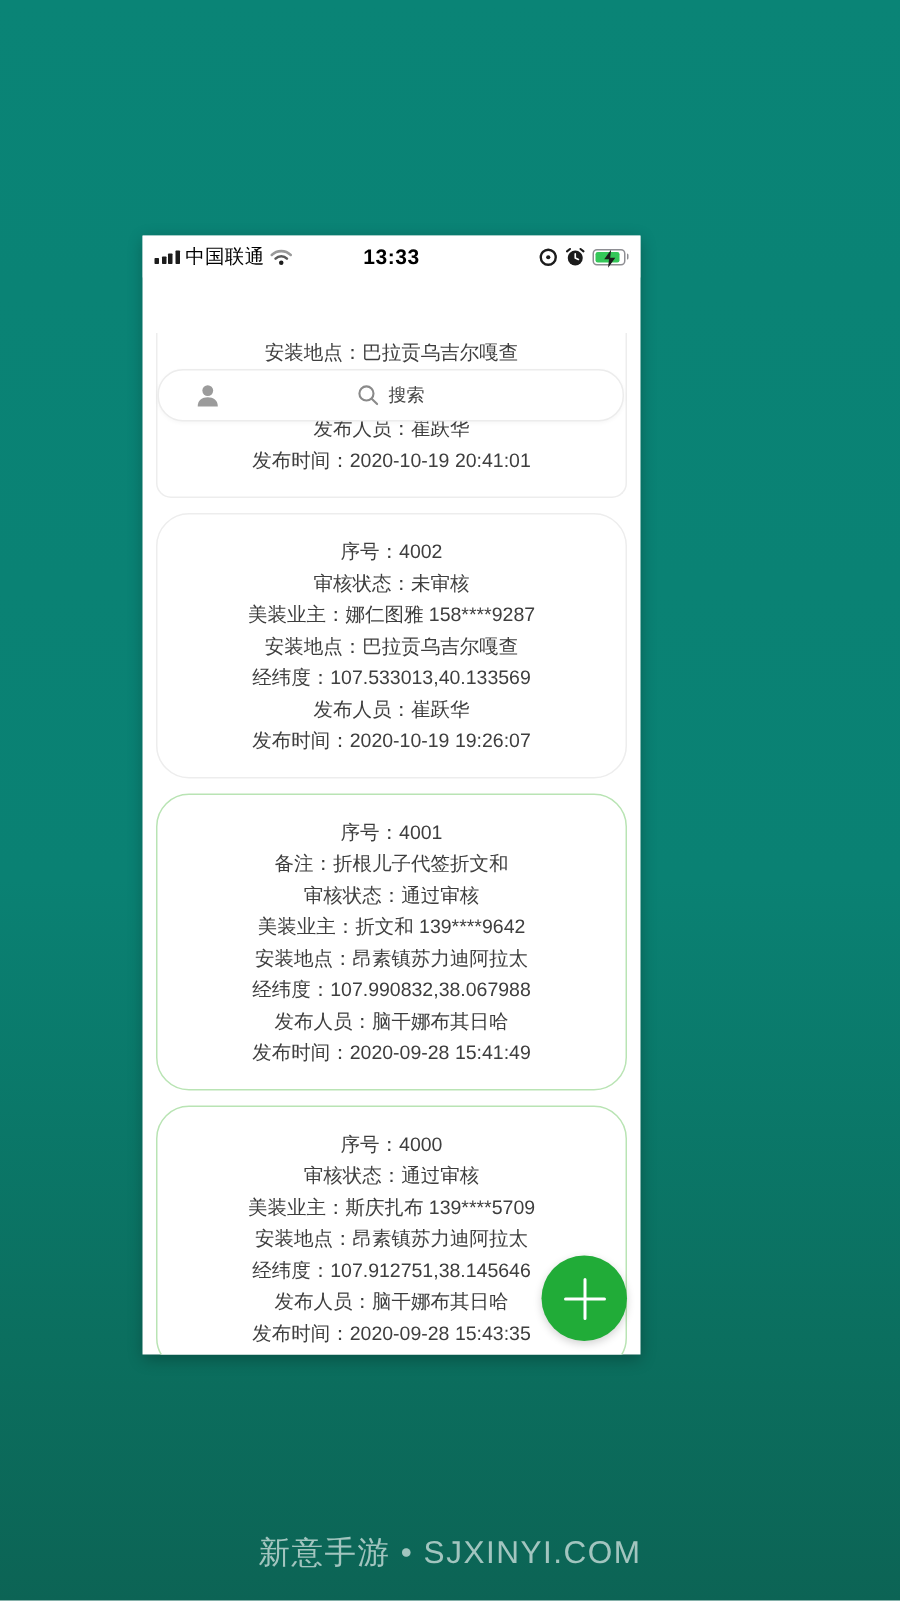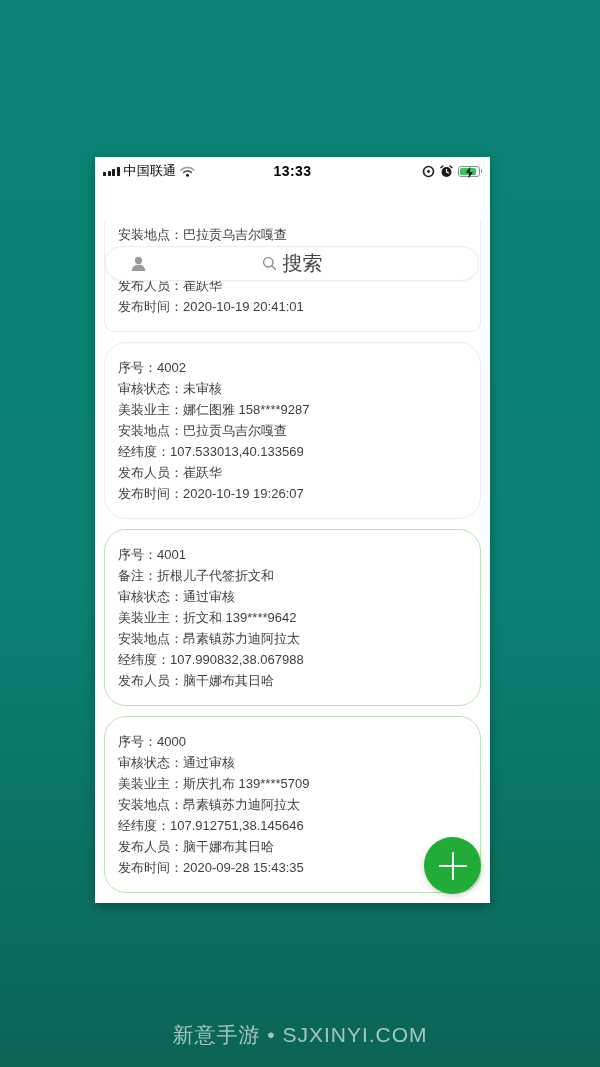--- a/index.html
+++ b/index.html
@@ -6,21 +6,21 @@
   body{
     width:600px;height:1067px;overflow:hidden;
     font-family:"Liberation Sans","DejaVu Sans",sans-serif;
   }
   .page{
     position:relative;width:600px;height:1067px;
     background:linear-gradient(180deg,#0a8476 0%,#0a8173 55%,#0b6e5e 85%,#0c6455 100%);
   }
   
   .phone{
-    position:absolute;left:95px;top:157px;width:395px;height:746px;
+    position:absolute;left:95px;top:157px;width:332px;height:746px;
     background:#ffffff;overflow:hidden;
     box-shadow:0 3px 10px rgba(0,0,0,0.28);
   }
   
   .status-bar{
     position:relative;height:28px;display:flex;align-items:center;
     padding:0 8px;background:#fff;
   }
   .sb-left{display:flex;align-items:center;gap:4px;z-index:1;}
   .signal{display:flex;align-items:flex-end;gap:1.5px;height:10px;}
@@ -45,36 +45,36 @@
   .battery .nub{width:1.5px;height:4px;background:#8e8e93;border-radius:0 1px 1px 0;margin-left:0.5px;}
   
   .card-list{padding:37px 9px 0 9px;}
   .card{
     background:#fff;border:1px solid #ededed;border-radius:22px;
     padding:14px 13px;margin-bottom:10px;
   }
   .card.approved{border-color:#b9e4b4;}
   .card.partial{border-top:none;border-radius:0 0 10px 10px;padding-top:2px;}
   .card.partial .line:first-child{margin-bottom:30px;}
-  .line{font-size:13px;line-height:21px;color:#3e3e3e;white-space:nowrap;overflow:hidden;}
+  .line{font-size:13px;line-height:21px;color:#3e3e3e;white-space:nowrap;overflow:hidden;text-align:center;}
   .line .label{color:#3e3e3e;}
   .line .value{color:#3e3e3e;}
   
   .search-bar{
     position:absolute;left:10px;right:11px;top:89px;height:33px;
     background:#fff;border:1px solid #ececec;border-radius:17px;
     box-shadow:0 1px 3px rgba(0,0,0,0.04);
     display:flex;align-items:center;z-index:6;
   }
   .search-bar .person{margin-left:24px;display:flex;}
   .search-center{
     position:absolute;left:0;right:0;display:flex;align-items:center;
     justify-content:center;gap:6px;pointer-events:none;
   }
-  .search-text{font-size:20px;color:#454545;}
+  .search-text{font-size:12px;color:#454545;}
   
   .fab{
     position:absolute;right:9px;bottom:9px;width:57px;height:57px;border-radius:50%;
     background:#21ac38;display:flex;align-items:center;justify-content:center;
     box-shadow:0 2px 6px rgba(0,0,0,0.18);z-index:7;cursor:pointer;
   }
   
   .footer{
     position:absolute;left:0;right:0;bottom:18px;text-align:center;
     font-size:21px;color:rgba(255,255,255,0.62);letter-spacing:1px;margin-top:28px;
@@ -142,20 +142,21 @@
           <div class="line"><span class="label">发布时间：</span><span class="value">2020-10-19 19:26:07</span></div>
         </div>
         <div class="card approved">
           <div class="line"><span class="label">序号：</span><span class="value">4001</span></div>
           <div class="line"><span class="label">备注：</span><span class="value">折根儿子代签折文和</span></div>
           <div class="line"><span class="label">审核状态：</span><span class="value">通过审核</span></div>
           <div class="line"><span class="label">美装业主：</span><span class="value">折文和 139****9642</span></div>
           <div class="line"><span class="label">安装地点：</span><span class="value">昂素镇苏力迪阿拉太</span></div>
           <div class="line"><span class="label">经纬度：</span><span class="value">107.990832,38.067988</span></div>
           <div class="line"><span class="label">发布人员：</span><span class="value">脑干娜布其日哈</span></div>
+          <div class="line"><span class="label">发布时间：</span><span class="value">2020-09-28 15:41:49</span></div>
         </div>
         <div class="card approved">
           <div class="line"><span class="label">序号：</span><span class="value">4000</span></div>
           <div class="line"><span class="label">审核状态：</span><span class="value">通过审核</span></div>
           <div class="line"><span class="label">美装业主：</span><span class="value">斯庆扎布 139****5709</span></div>
           <div class="line"><span class="label">安装地点：</span><span class="value">昂素镇苏力迪阿拉太</span></div>
           <div class="line"><span class="label">经纬度：</span><span class="value">107.912751,38.145646</span></div>
           <div class="line"><span class="label">发布人员：</span><span class="value">脑干娜布其日哈</span></div>
           <div class="line"><span class="label">发布时间：</span><span class="value">2020-09-28 15:43:35</span></div>
         </div>

